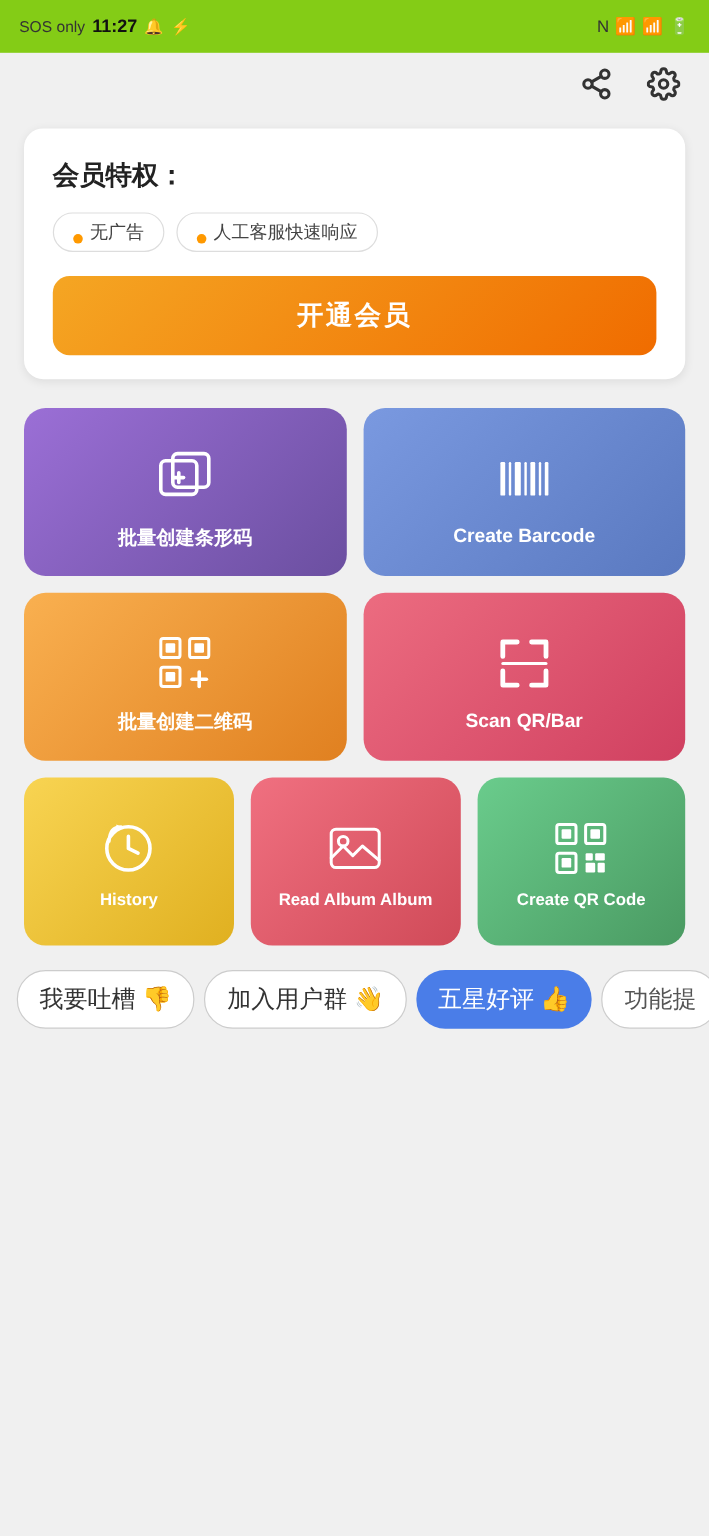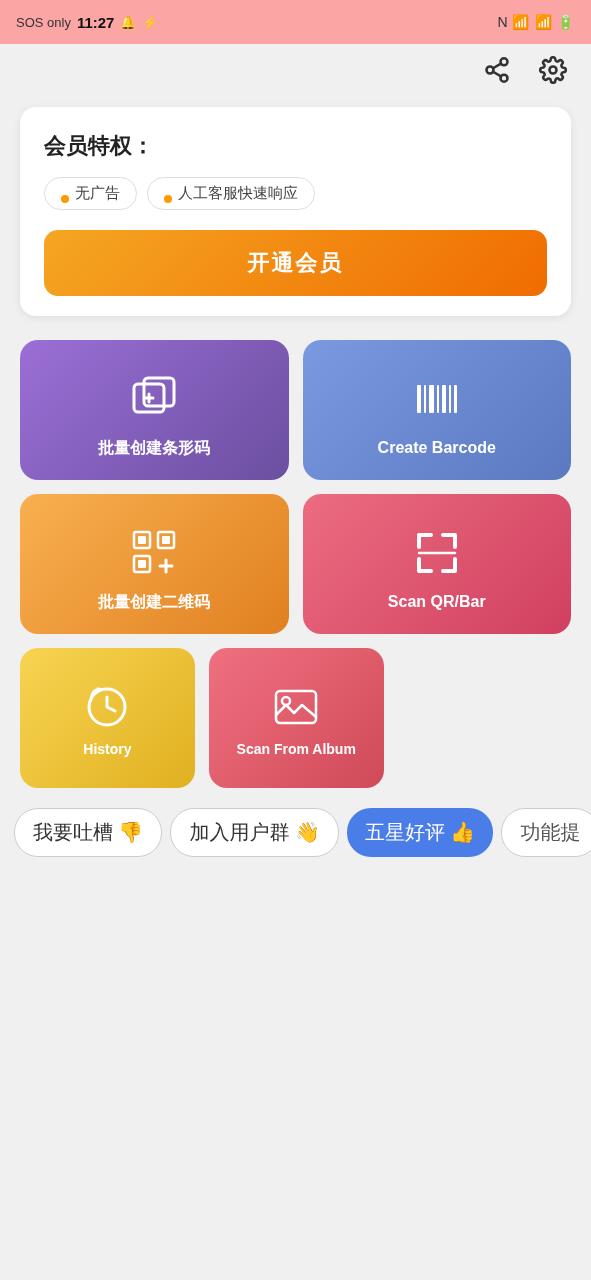--- a/index.html
+++ b/index.html
@@ -12,21 +12,21 @@
       position: relative;
       overflow-x: hidden;
     }
 
     
     .status-bar {
       display: flex;
       justify-content: space-between;
       align-items: center;
       padding: 8px 16px;
-      background: #fca5a5;
+      background: #84cc16;
       height: 44px;
     }
     .status-left {
       font-size: 13px;
       color: #333;
       display: flex;
       align-items: center;
       gap: 6px;
     }
     .status-time {
@@ -347,23 +347,40 @@
       <span class="card-label">History</span>
     </button>
 
     <button class="grid-card-sm card-pink">
       <svg class="icon-svg-sm" viewBox="0 0 48 48" fill="none">
 
         <rect x="4" y="8" width="40" height="32" rx="4" stroke="white" stroke-width="2.5" fill="none"></rect>
         <circle cx="14" cy="18" r="4" stroke="white" stroke-width="2.5" fill="none"></circle>
         <path d="M4 32 L14 22 L22 30 L30 22 L44 34" stroke="white" stroke-width="2.5" stroke-linecap="round" stroke-linejoin="round" fill="none"></path>
       </svg>
-      <span class="card-label">Scan From Album</span>
-    </button>
-
+      <span class="card-label">Read Album Album</span>
+    </button>
+
+    <button class="grid-card-sm grid-card-lg card-green">
+      <svg class="icon-svg-sm" viewBox="0 0 48 48" fill="none">
+
+        <rect x="4" y="4" width="16" height="16" rx="2" stroke="white" stroke-width="2.5" fill="none"></rect>
+        <rect x="8" y="8" width="8" height="8" rx="1" fill="white"></rect>
+        <rect x="4" y="28" width="16" height="16" rx="2" stroke="white" stroke-width="2.5" fill="none"></rect>
+        <rect x="8" y="32" width="8" height="8" rx="1" fill="white"></rect>
+        <rect x="28" y="4" width="16" height="16" rx="2" stroke="white" stroke-width="2.5" fill="none"></rect>
+        <rect x="32" y="8" width="8" height="8" rx="1" fill="white"></rect>
+
+        <rect x="28" y="28" width="6" height="6" rx="1" fill="white"></rect>
+        <rect x="36" y="28" width="8" height="6" rx="1" fill="white"></rect>
+        <rect x="28" y="36" width="8" height="8" rx="1" fill="white"></rect>
+        <rect x="38" y="36" width="6" height="8" rx="1" fill="white"></rect>
+      </svg>
+      <span class="card-label">Create QR Code</span>
+    </button>
   </div>
 
 </div>
 
 <div class="bottom-bar">
   <button class="bottom-btn btn-outline">
     <span>我要吐槽 👎</span>
   </button>
   <button class="bottom-btn btn-outline">
     <span>加入用户群 👋</span>

